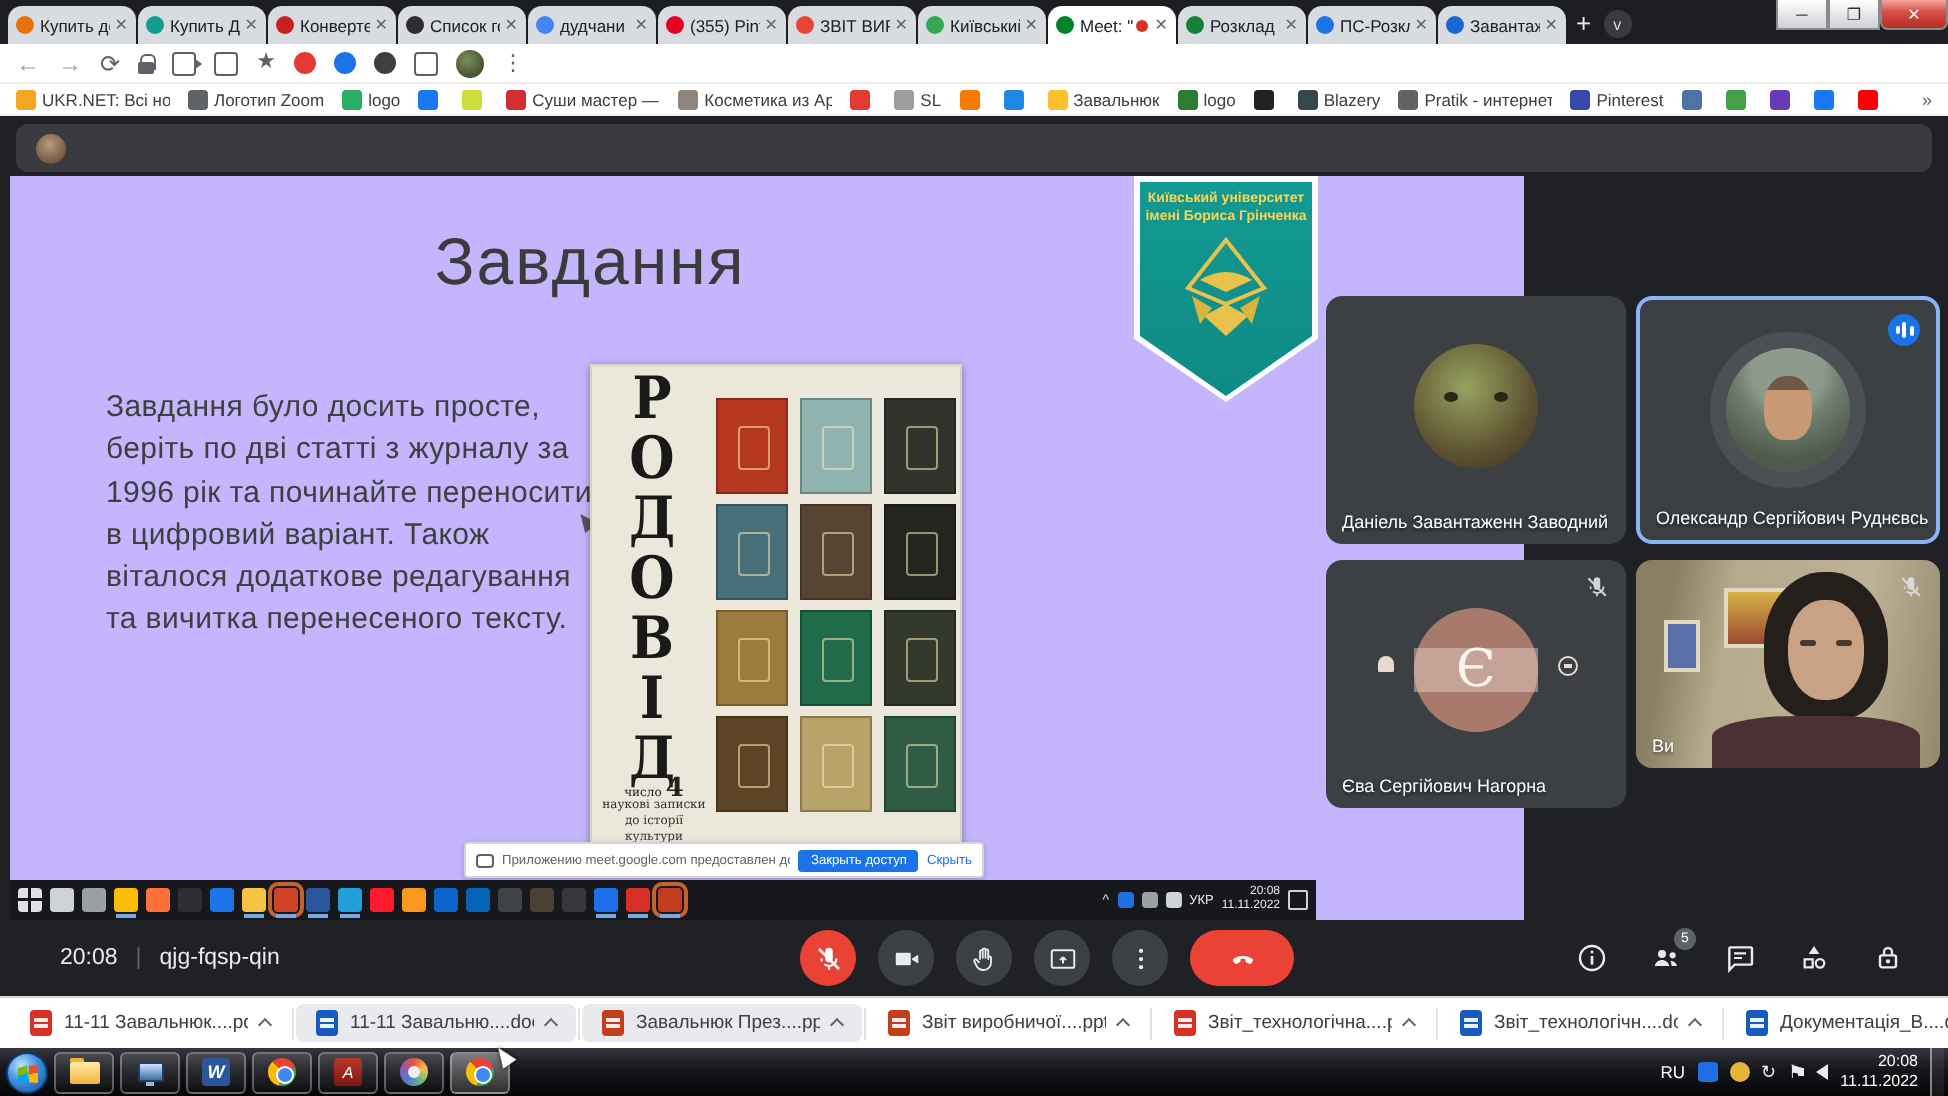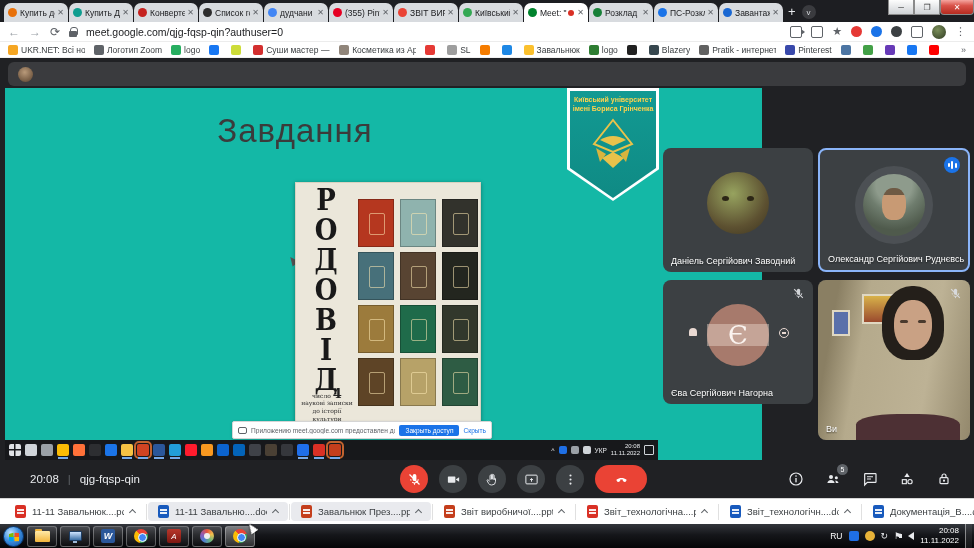--- a/index.html
+++ b/index.html
@@ -40,21 +40,21 @@
   .bmbar{position:absolute;top:42px;left:0;width:974px;height:16px;background:#fff;display:flex;align-items:center;padding:0 8px;gap:9px;overflow:hidden;border-bottom:1px solid #f0f0f0}
   .bm{display:flex;align-items:center;gap:3px;flex:none;font-size:8.5px;color:#3c4043}
   .bm i{width:10px;height:10px;border-radius:2px;flex:none}
   .bm b{font-weight:400;max-width:64px;white-space:nowrap;overflow:hidden}
   .bmchev{margin-left:auto;color:#5f6368;font-size:9px;flex:none}
 
   
   .banner{position:absolute;top:62px;left:8px;width:958px;height:24px;background:#3a3b3e;border-radius:6px;display:flex;align-items:center;gap:9px;padding:0 10px;color:#e8eaed;font-size:10.5px}
   .banner .av{width:15px;height:15px;border-radius:50%;background:radial-gradient(circle at 45% 35%,#b99a7a,#57402c);flex:none}
 
-  .screenshare{position:absolute;left:5px;top:88px;width:757px;height:372px;background:#14b8a6;overflow:hidden}
+  .screenshare{position:absolute;left:5px;top:88px;width:757px;height:372px;background:#c4b5fd;overflow:hidden}
   .slide-title{position:absolute;left:140px;top:24px;width:300px;text-align:center;font-size:33px;font-weight:300;color:#3b3b3b;letter-spacing:1px}
   .slide-body{position:absolute;left:48px;top:105px;width:248px;font-size:15px;line-height:1.42;color:#3f3f3f;letter-spacing:.2px}
   .cursor{position:absolute;left:284px;top:168px;width:0;height:0;border-left:4px solid transparent;border-right:4px solid transparent;border-bottom:9px solid #555;transform:rotate(-38deg)}
 
   .journal{position:absolute;left:290px;top:94px;width:186px;height:253px;background:#ebe7da;box-shadow:0 1px 4px rgba(0,0,0,.35);border:1px solid #d8d2c0}
   .jletters{position:absolute;left:6px;top:2px;width:48px;text-align:center}
   .jletters span{display:block;font-family:"DejaVu Serif",serif;font-weight:700;font-size:26px;line-height:30px;color:#191919;transform:scaleY(1.12)}
   .jgrid{position:absolute;left:62px;top:16px;display:grid;grid-template-columns:repeat(3,36px);grid-auto-rows:48px;gap:5px 6px}
   .jcell{border:1px solid rgba(0,0,0,.25);position:relative}
   .jcell::after{content:"";position:absolute;left:30%;top:28%;width:40%;height:44%;border:1px solid rgba(255,235,180,.55);border-radius:2px}
@@ -268,21 +268,20 @@
       <span class="wc">❐</span>
       <span class="wc close">✕</span>
     </div>
   </div>
 
   <div class="toolbar">
     <span class="navbtn">←</span>
     <span class="navbtn">→</span>
     <span class="navbtn dark">⟳</span>
     <span class="lockicon"></span>
-    <span class="url">meet.google.com/qjg-fqsp-qin?authuser=0</span>
     <span class="tbicons">
       <i class="tbi cam"></i>
       <i class="tbi"></i>
       <span class="star">★</span>
       <i class="extdot" style="background:#e53935"></i>
       <i class="extdot" style="background:#1a73e8"></i>
       <i class="extdot" style="background:#3c4043"></i>
       <i class="tbi"></i>
       <span class="avatar-sm"></span>
       <span class="menudots">⋮</span>
@@ -405,20 +404,21 @@
       </div>
     <span class="bmchev">»</span>
   </div>
 
   <div class="banner">
     <span class="av"></span>
   </div>
 
   <div class="screenshare">
     <div class="slide-title">Завдання</div>
+    <div class="slide-body">Завдання було досить просте, беріть по дві статті з журналу за 1996 рік та починайте переносити в цифровий варіант. Також віталося додаткове редагування та вичитка перенесеного тексту.</div>
     <span class="cursor"></span>
 
     <div class="journal">
       <div class="jletters">
 
       <span>Р</span>
           <span>О</span>
           <span>Д</span>
           <span>О</span>
           <span>В</span>
@@ -510,21 +510,21 @@
           <div>20:08</div>
           <div>11.11.2022</div>
         </div>
         <span class="snotif"></span>
       </div>
     </div>
   </div>
 
   <div class="tile" style="left:663px;top:148px;width:150px;height:124px">
     <span class="pav pav1"></span>
-    <span class="pname">Даніель Сергійович Заводний</span>
+    <span class="pname">Даніель Завантаженн Заводний</span>
   </div>
 
   <div class="tile speaking" style="left:818px;top:148px;width:152px;height:124px">
     <span class="pav-ring">
         <span class="pav2"></span>
       </span>
     <span class="audioind">
         <i></i>
         <i></i>
         <i></i>
@@ -539,21 +539,21 @@
       <span class="minus"></span>
     </span>
     <svg class="micoff" viewBox="0 0 24 24">
         <path d="M12 14.5a3 3 0 0 0 3-3V6a3 3 0 0 0-6 0v5.5a3 3 0 0 0 3 3z" fill="#dadce0"></path>
         <path d="M18 11.5a6 6 0 0 1-9.7 4.7M6 11.5a6 6 0 0 0 .5 2.3M12 17.5v3" stroke="#dadce0" fill="none" stroke-width="1.7"></path>
         <path d="M4 4l16 16" stroke="#dadce0" stroke-width="2"></path>
       </svg>
     <span class="pname">Єва Сергійович Нагорна</span>
   </div>
 
-  <div class="tile" style="left:818px;top:280px;width:152px;height:160px">
+  <div class="tile" style="left:818px;top:280px;width:152px;height:104px">
     <div class="vidscene">
       <i class="vframe vf1"></i>
       <i class="vframe vf2"></i>
       <i class="vframe vf3"></i>
       <i class="phair"></i>
       <i class="pface"></i>
       <i class="pbody"></i>
     </div>
     <svg class="micoff" viewBox="0 0 24 24">
         <path d="M12 14.5a3 3 0 0 0 3-3V6a3 3 0 0 0-6 0v5.5a3 3 0 0 0 3 3z" fill="#dadce0"></path>

